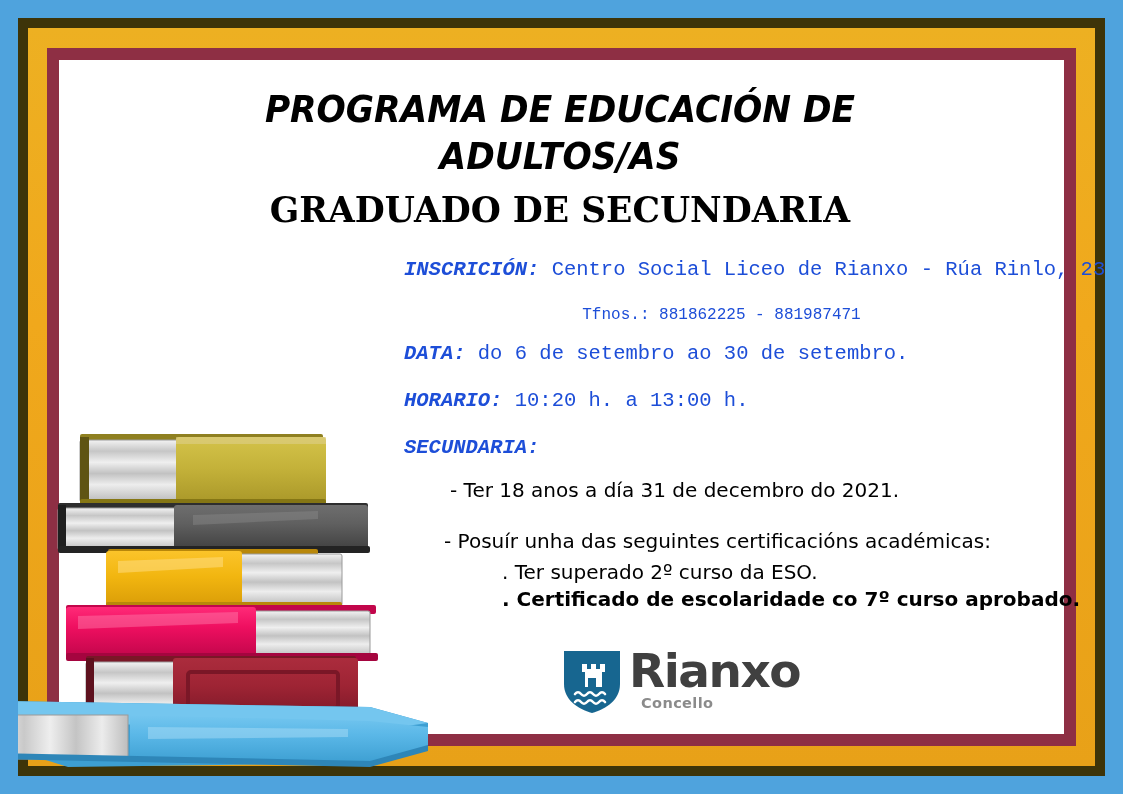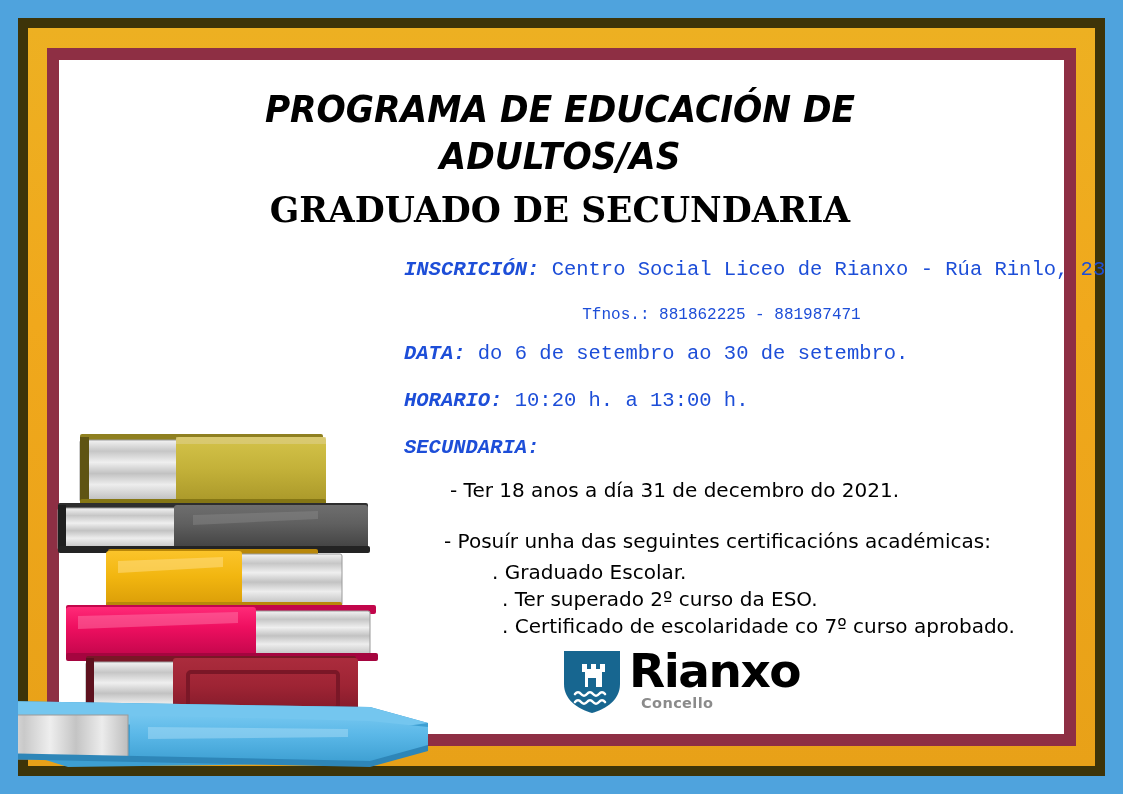--- a/index.html
+++ b/index.html
@@ -135,21 +135,21 @@
   .req-item-1 { position: absolute; left: 6px; top: 0px; }
   .req-item-2 { position: absolute; left: 0px; top: 51px; }
   .req-sub {
     position: absolute;
     left: 48px;
     top: 79px;
     line-height: 1.35;
   }
   .req-sub div { white-space: nowrap; }
   .req-sub .s2 { padding-left: 10px; }
-  .req-sub .s3 { padding-left: 10px; }
+  .req-sub .s3 { padding-left: 10px; font-weight: bold; }
 
   
   .logo {
     position: absolute;
     left: 563px;
     top: 650px;
     width: 260px;
     height: 68px;
     display: flex;
     align-items: flex-start;
@@ -159,21 +159,21 @@
     margin-left: 8px;
     margin-top: -2px;
     display: flex;
     flex-direction: column;
     line-height: 1;
   }
   .logo-name {
     font-family: "DejaVu Sans", sans-serif;
     font-weight: bold;
     font-size: 47px;
-    color: #000000;
+    color: #404040;
     letter-spacing: -1.5px;
     line-height: 0.98;
   }
   .logo-sub {
     font-family: "DejaVu Sans", sans-serif;
     font-weight: bold;
     font-size: 14.5px;
     color: #8b8b8b;
     letter-spacing: 0.4px;
     margin-top: 2px;
@@ -333,21 +333,20 @@
     </div>
 
     <div class="row row-requisitos">
       <span class="lbl">SECUNDARIA:</span>
     </div>
 
     <div class="req-list">
       <div class="req-item-1">- Ter 18 anos a día 31 de decembro do 2021.</div>
       <div class="req-item-2">- Posuír unha das seguintes certificacións académicas:</div>
       <div class="req-sub">
-        <div class="s1">. Graduado Escolar.</div>
         <div class="s2">. Ter superado 2º curso da ESO.</div>
         <div class="s3">. Certificado de escolaridade co 7º curso aprobado.</div>
       </div>
     </div>
   </div>
 
   <div class="logo">
     <svg class="logo-shield" viewBox="0 0 58 64" xmlns="http://www.w3.org/2000/svg">
       <path d="M1 1 H57 V34 C57 50 43 59 29 63 C15 59 1 50 1 34 Z" fill="#176690"></path>
 

